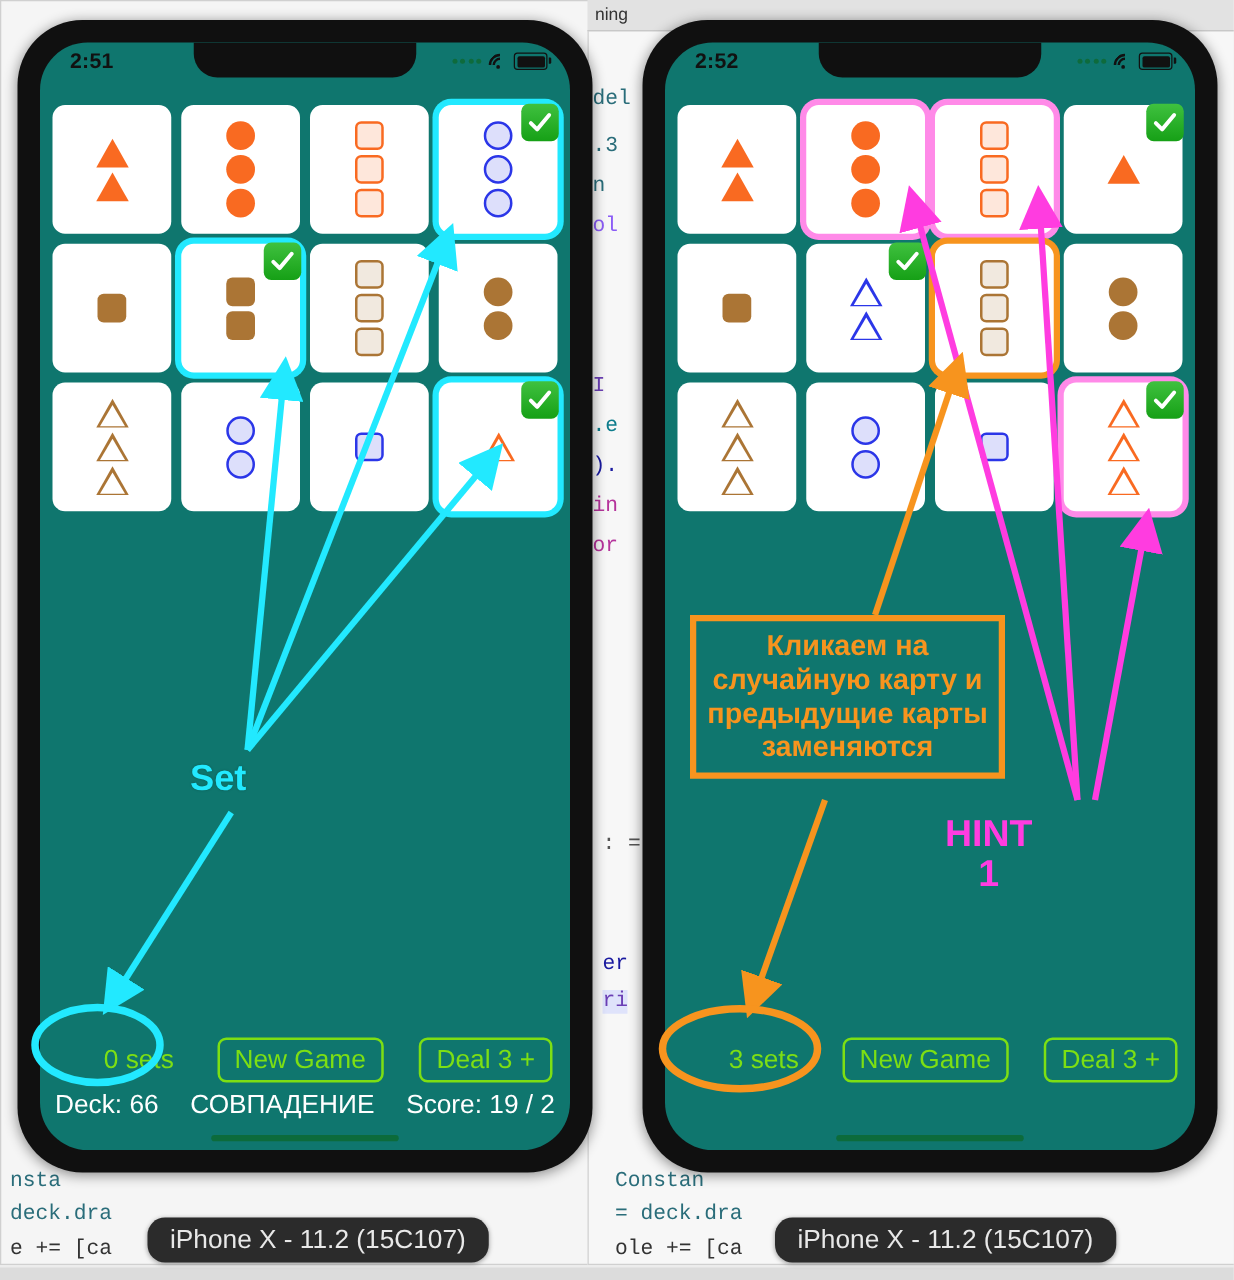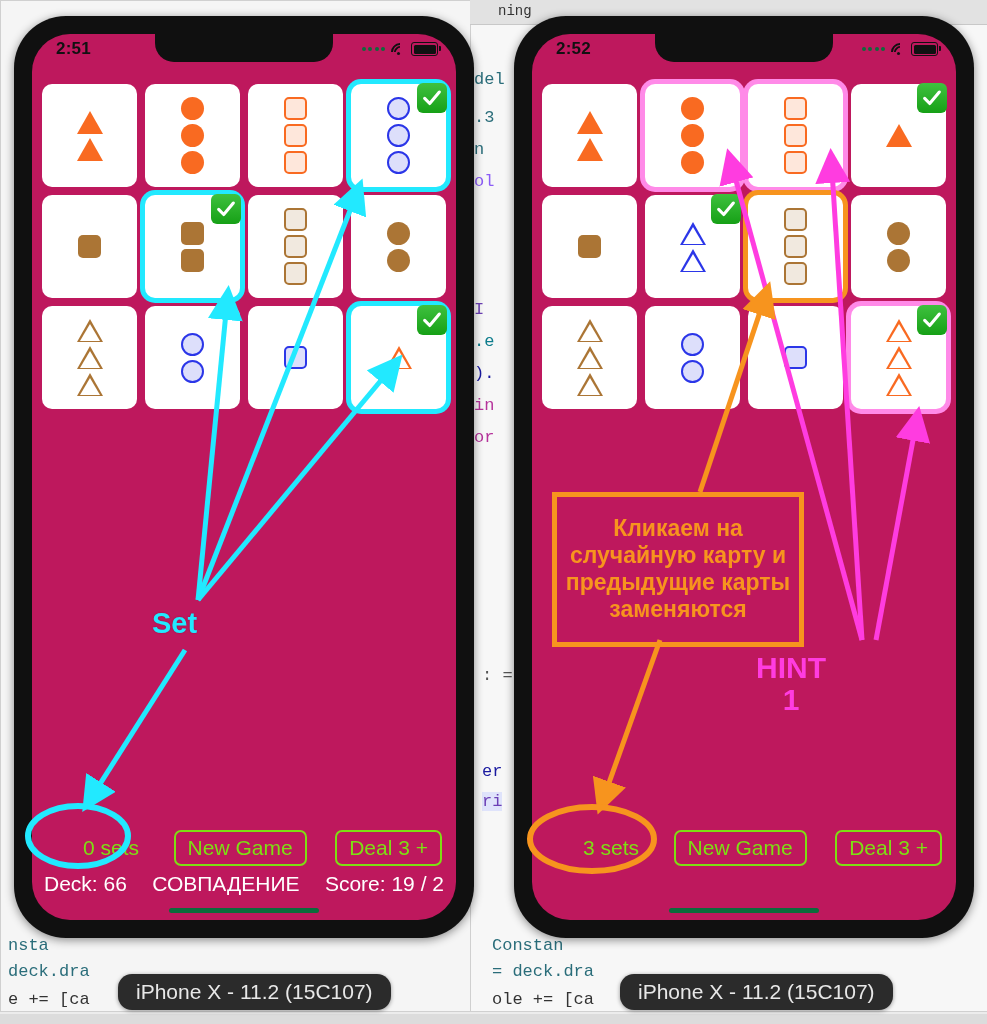--- a/index.html
+++ b/index.html
@@ -11,28 +11,28 @@
   }
 
   
   .bg-editor{position:absolute;inset:0;background:#ececec;}
   .bg-strip{position:absolute;font-family:"Liberation Mono", monospace;
             font-size:17px;white-space:pre;color:#2a6d7a;}
   .bg-panel{position:absolute;background:#f3f3f3;border:1px solid #d0d0d0;}
   .bg-tabbar{position:absolute;top:0;left:470px;width:517px;height:24px;
              background:#e2e2e2;border-bottom:1px solid #c8c8c8;}
   .bg-tabbar span{position:absolute;left:6px;top:3px;font-size:14px;color:#333;
-             font-family:Liberation Mono, monospace;margin-left:22px;}
+             font-family:Liberation Sans, sans-serif;}
   .bg-bottombar{position:absolute;left:0;bottom:0;width:987px;height:10px;background:#dcdcdc;}
 
   
   .phone{position:absolute;background:#101010;border-radius:52px;
          box-shadow:0 2px 10px rgba(0,0,0,.45);}
   .phone-inner{position:absolute;left:18px;top:18px;right:18px;bottom:18px;
-         background:#be185d;border-radius:38px;overflow:hidden;}
+         background:#0f766e;border-radius:38px;overflow:hidden;}
   .notch{position:absolute;left:50%;transform:translateX(-50%);top:0;
          width:178px;height:28px;background:#101010;
          border-bottom-left-radius:19px;border-bottom-right-radius:19px;z-index:7;}
   .statusbar{position:absolute;left:0;top:0;width:100%;height:30px;z-index:6;}
   .st-time{position:absolute;left:24px;top:5px;font-size:17px;font-weight:600;color:#111;
            letter-spacing:.2px;}
   .st-right{position:absolute;right:18px;top:8px;display:flex;align-items:center;gap:5px;}
   .sig-dots{display:flex;gap:2.5px;align-items:flex-end;}
   .sig-dots i{width:4px;height:4px;border-radius:50%;background:#0e6b3c;display:block;}
   .wifi{position:relative;width:16px;height:12px;}
@@ -83,21 +83,21 @@
            width:150px;height:5px;border-radius:3px;background:#0c6b3b;}
 
   
   .anno{position:absolute;left:0;top:0;width:987px;height:1024px;pointer-events:none;z-index:40;}
   .lbl{position:absolute;font-weight:bold;text-align:center;line-height:1.08;}
   .lbl-set{color:#22e9ff;font-size:29px;left:152px;top:608px;text-shadow:0 0 2px rgba(0,0,0,.25);}
   .lbl-hint{color:#ff3ce0;font-size:30px;left:756px;top:652px;}
   .orangebox{position:absolute;left:552px;top:492px;width:252px;
              border:5px solid #f7941e;background:rgba(22,145,80,0);
              color:#f7941e;font-size:23px;font-weight:bold;text-align:center;
-             line-height:1.18;padding:18px 4px;box-sizing:border-box;}
+             line-height:1.18;padding:6px 4px;box-sizing:border-box;}
 
   
   .devlabel{position:absolute;background:#2b2b2b;color:#e8e8e8;border-radius:14px;
             padding:6px 18px;font-size:21px;white-space:nowrap;z-index:60;
             box-shadow:0 1px 4px rgba(0,0,0,.4);}
 </style>
 </head>
 <body>
 
 <div class="bg-editor">

